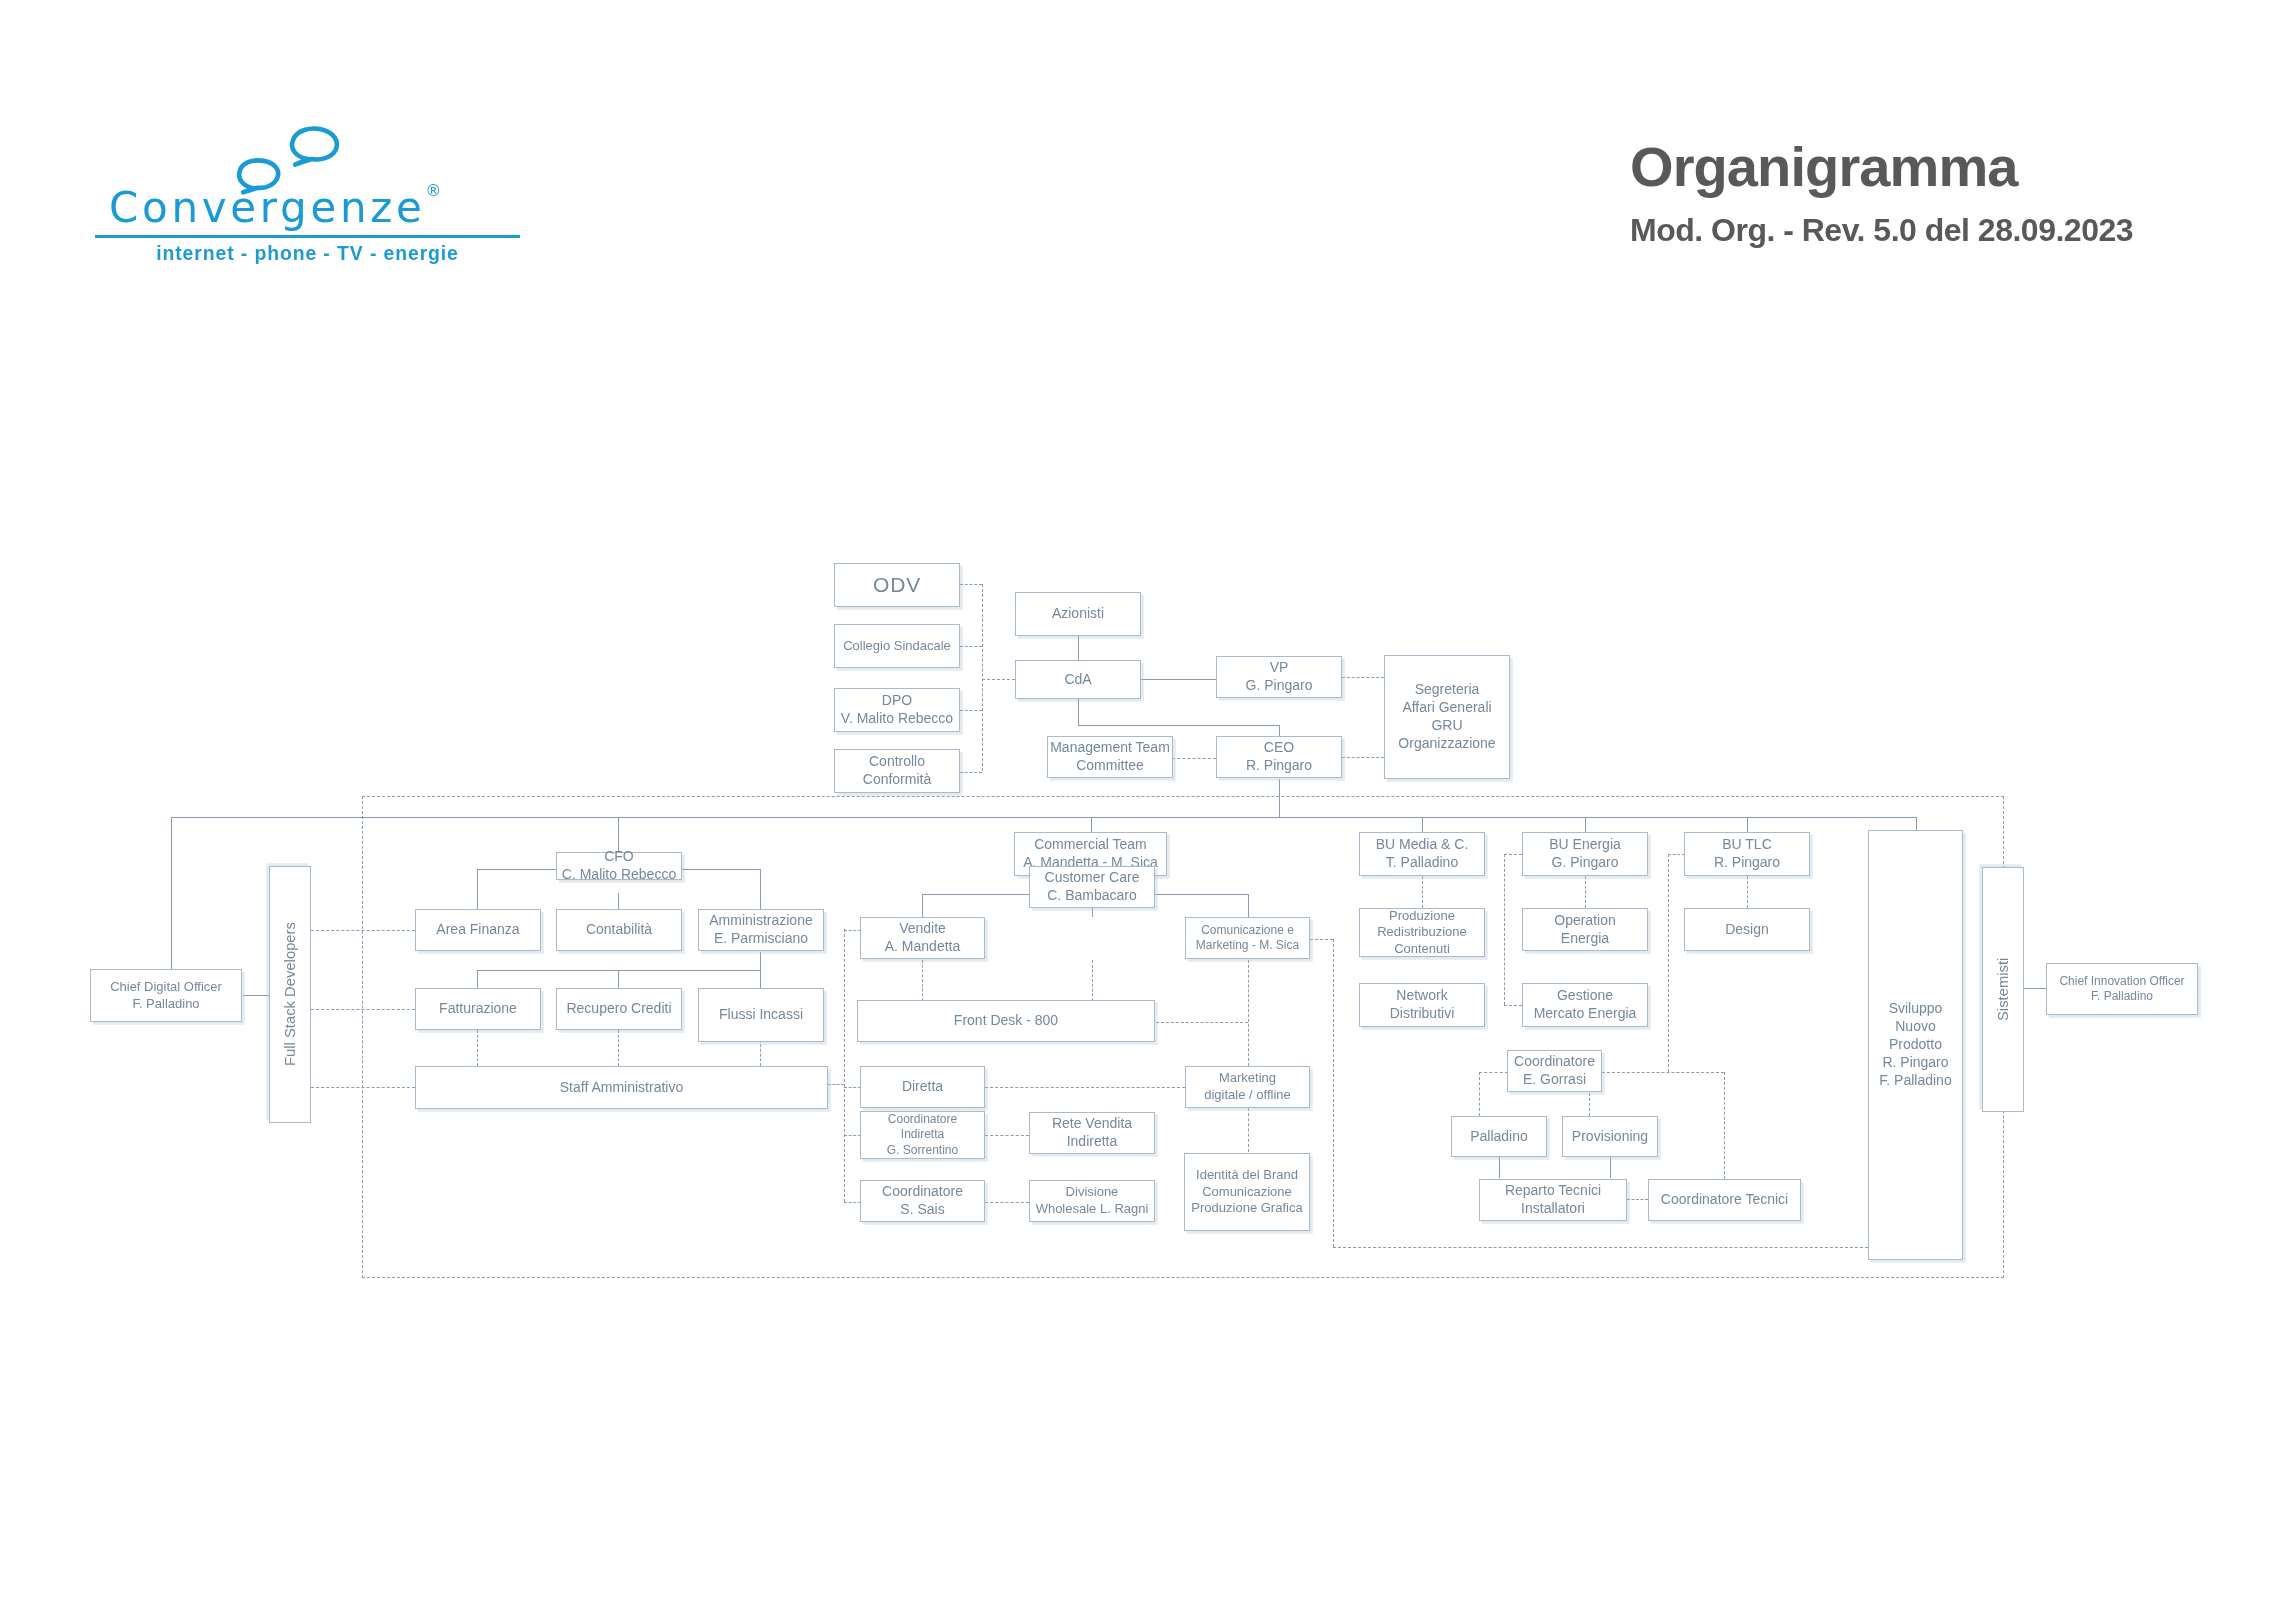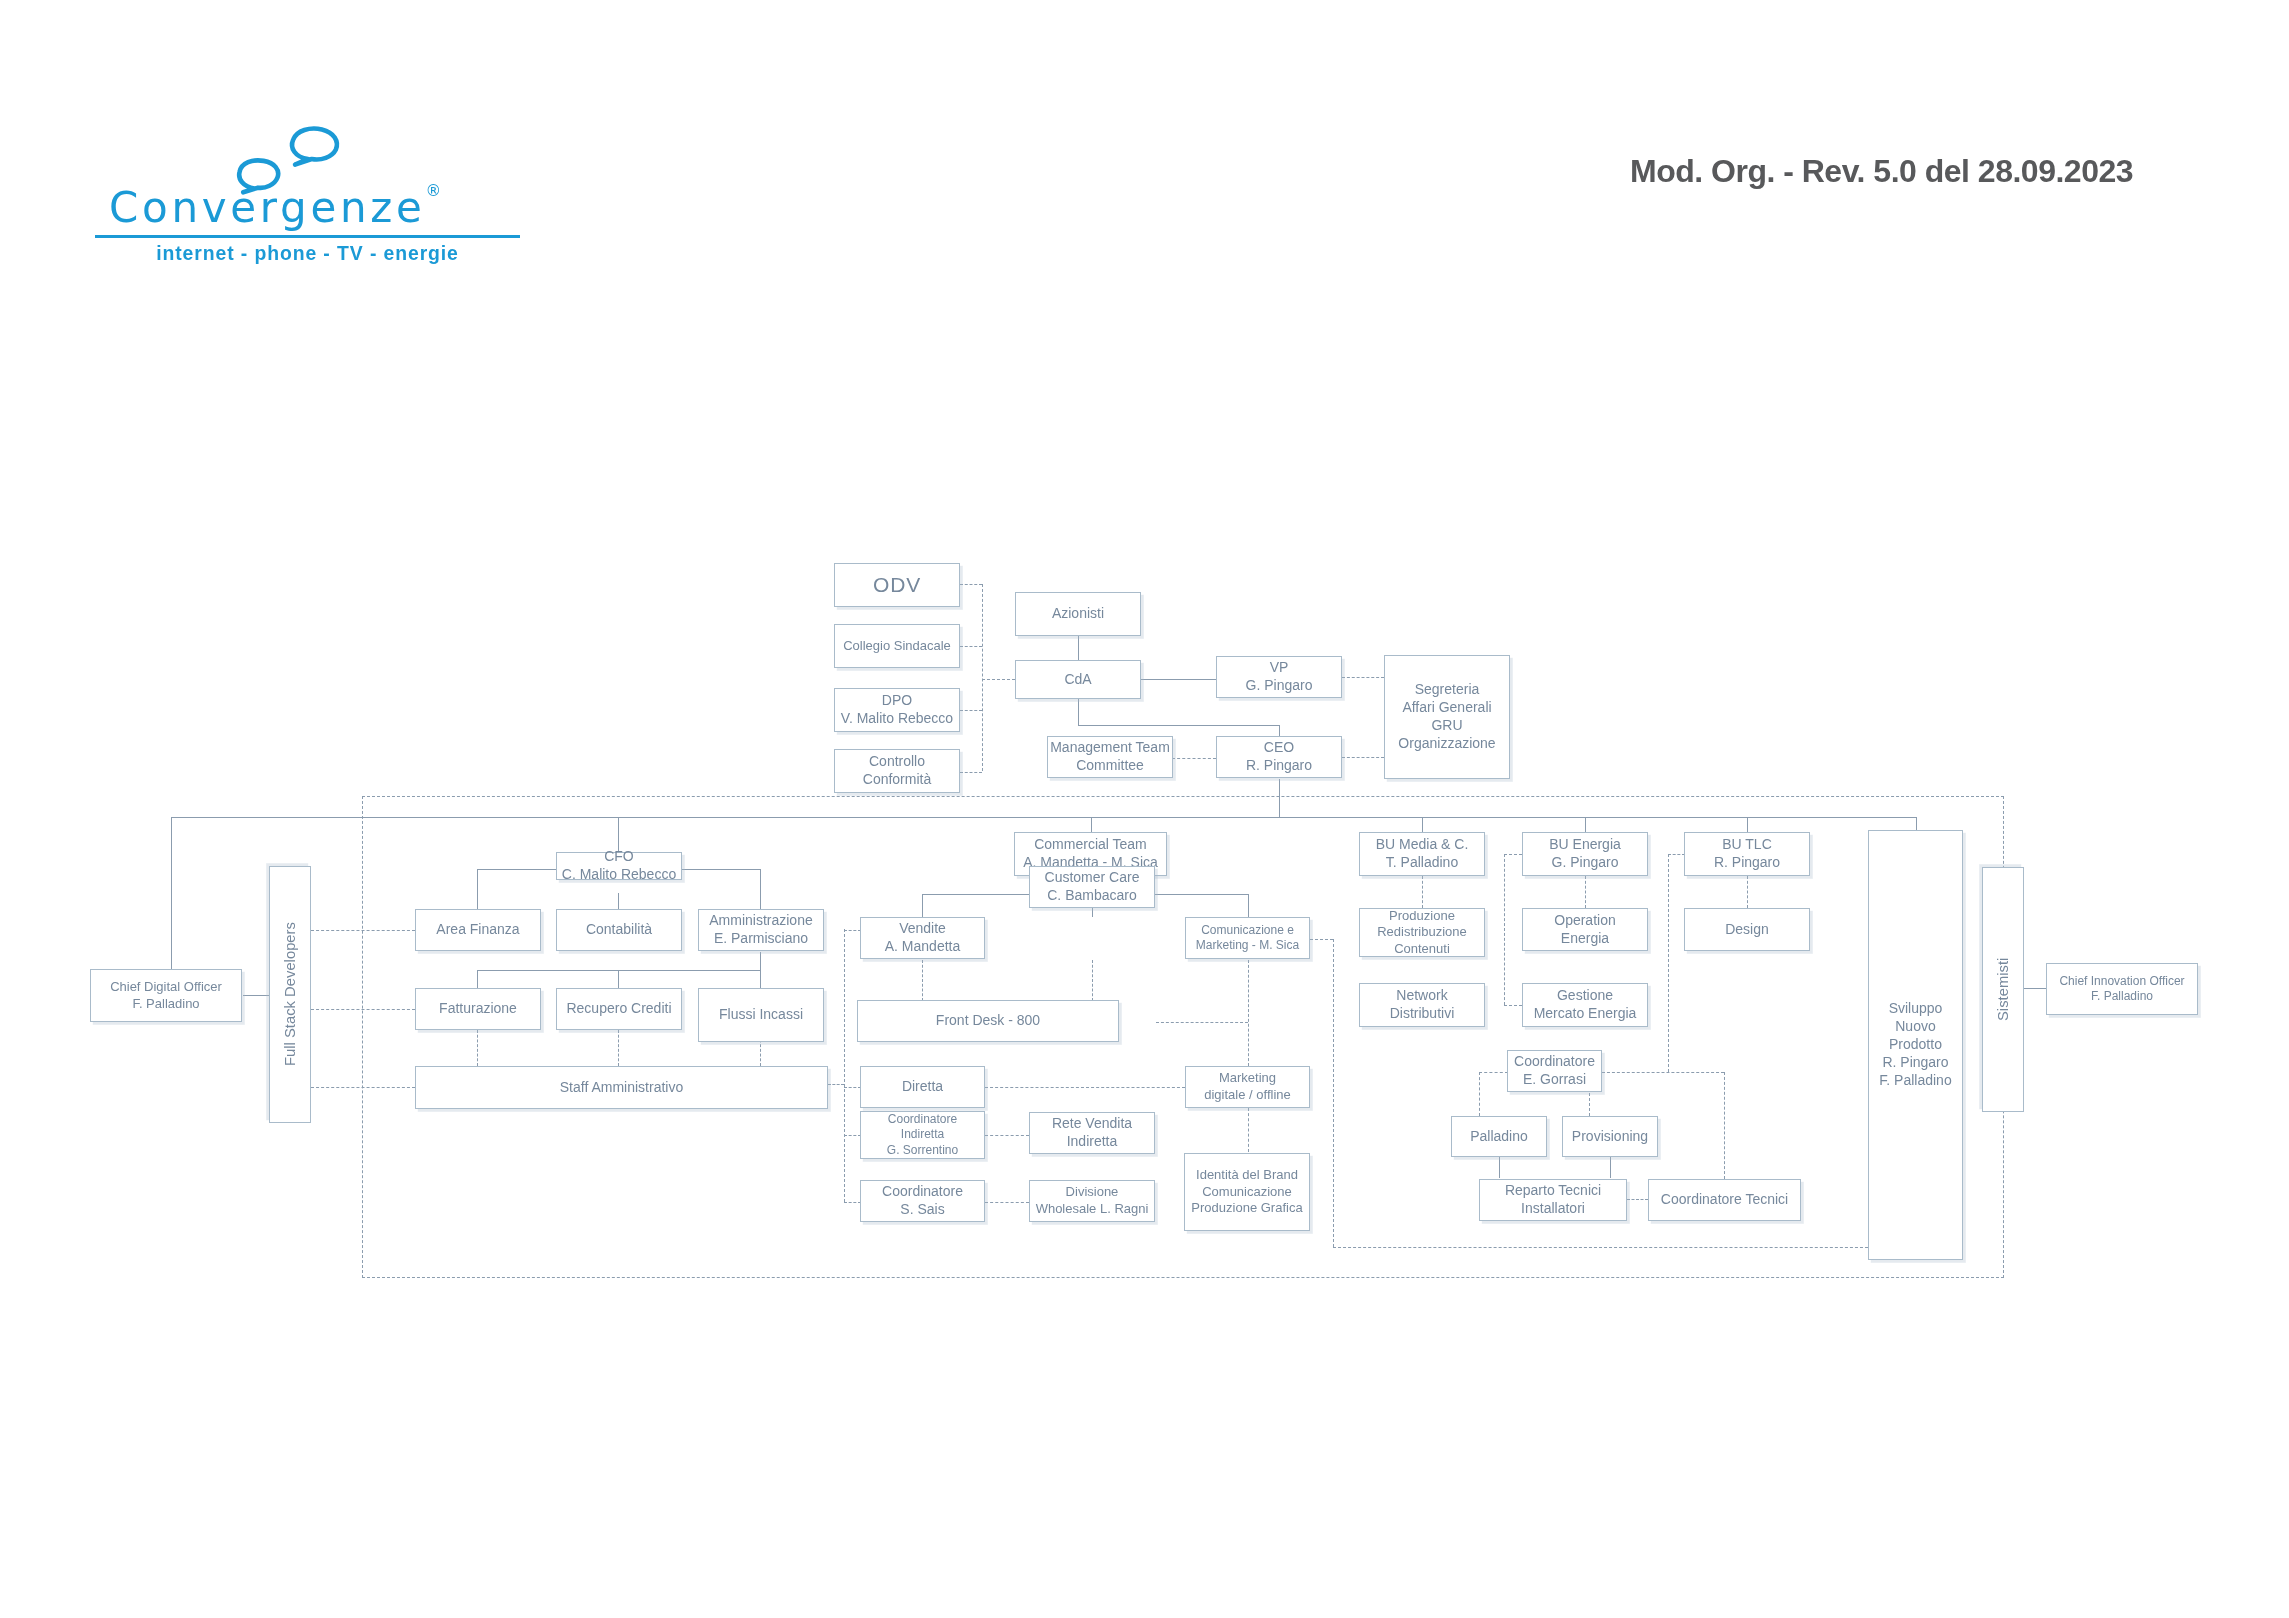--- a/index.html
+++ b/index.html
@@ -43,20 +43,21 @@
     <svg class="bubbles" width="185" height="74" viewBox="0 0 200 80">
       <path d="M62 72 C50 70 44 62 46 54 C48 44 60 40 72 42 C84 44 90 52 87 60 C84 68 74 72 66 71 L50 76 Z" fill="none" stroke="#1b9ad6" stroke-width="5" stroke-linejoin="round"></path>
       <path d="M120 40 C106 38 100 28 104 19 C108 9 122 5 135 8 C148 11 154 21 150 30 C146 38 134 42 124 40 L106 46 Z" fill="none" stroke="#1b9ad6" stroke-width="5" stroke-linejoin="round"></path>
     </svg>
     <div class="brand"><span>Convergenze</span><span class="reg">®</span></div>
     <div class="rule"></div>
     <div class="tagline">internet - phone - TV - energie</div>
   </div>
 
   <div id="titleblock">
+    <div class="t">Organigramma</div>
     <div class="s">Mod. Org. - Rev. 5.0 del 28.09.2023</div>
   </div>
 
   <i class="ln rect" style="left:362px;top:796px;width:1640px;height:480px"></i>
 
   <i class="ln h" style="left:171px;top:817px;width:1745px"></i>
   <i class="ln v" style="left:171px;top:817px;height:152px"></i>
   <i class="ln h" style="left:243px;top:995px;width:26px"></i>
   <i class="ln v" style="left:1279px;top:779px;height:38px"></i>
   <i class="ln v" style="left:618px;top:817px;height:35px"></i>
@@ -170,21 +171,21 @@
   <div class="node" style="left:415px;top:1066px;width:413px;height:43px">Staff Amministrativo</div>
 
   <div class="node" style="left:1014px;top:832px;width:153px;height:44px">Commercial Team
 A. Mandetta - M. Sica</div>
   <div class="node" style="left:860px;top:917px;width:125px;height:42px">Vendite
 A. Mandetta</div>
   <div class="node" style="left:1029px;top:866px;width:126px;height:42px">Customer Care
 C. Bambacaro</div>
   <div class="node fs13" style="left:1185px;top:917px;width:125px;height:42px">Comunicazione e
 Marketing - M. Sica</div>
-  <div class="node" style="left:857px;top:1000px;width:262px;height:42px">Front Desk - 800</div>
+  <div class="node" style="left:857px;top:1000px;width:298px;height:42px">Front Desk - 800</div>
   <div class="node" style="left:860px;top:1066px;width:125px;height:42px">Diretta</div>
   <div class="node fs14" style="left:1185px;top:1066px;width:125px;height:42px">Marketing
 digitale / offline</div>
   <div class="node fs13" style="left:860px;top:1111px;width:125px;height:48px">Coordinatore
 Indiretta
 G. Sorrentino</div>
   <div class="node" style="left:1029px;top:1112px;width:126px;height:42px">Rete Vendita
 Indiretta</div>
   <div class="node" style="left:860px;top:1180px;width:125px;height:42px">Coordinatore
 S. Sais</div>

